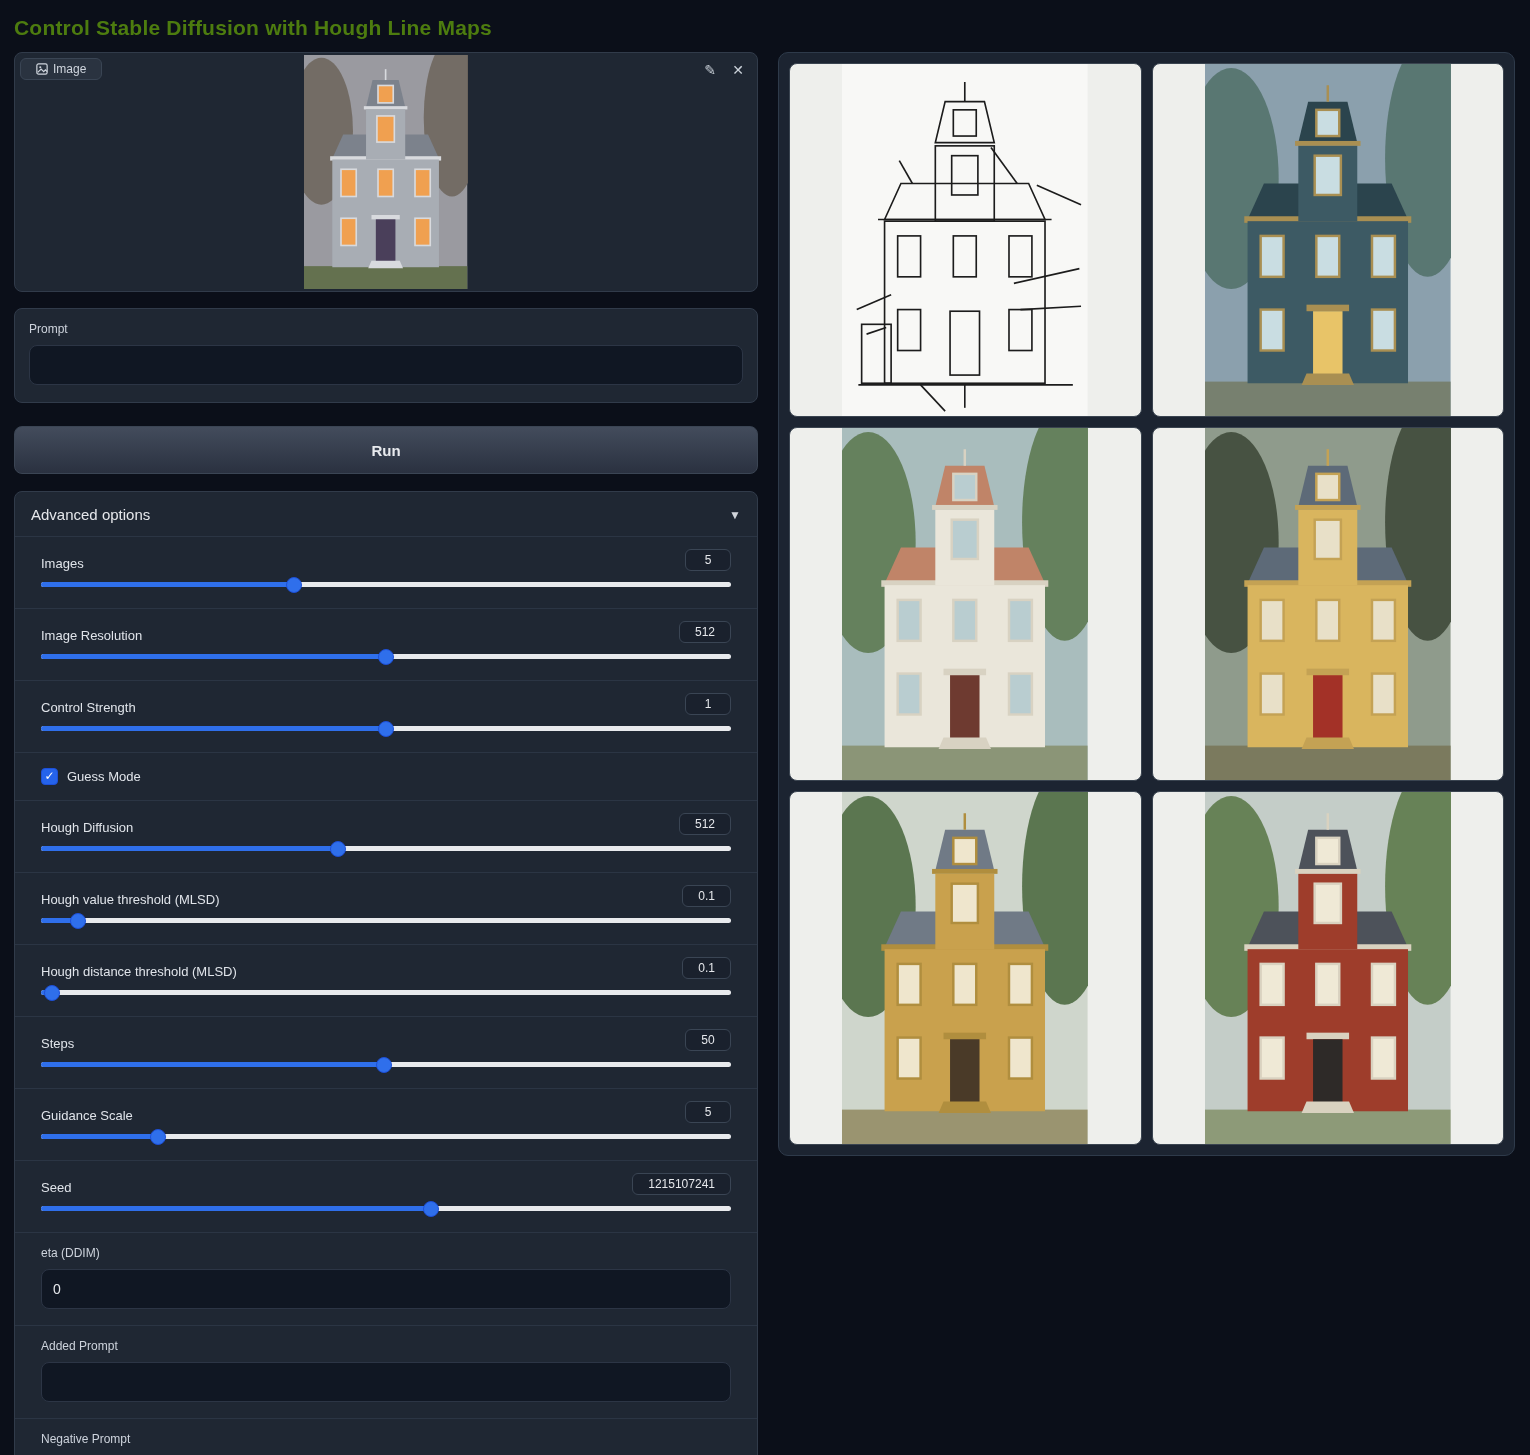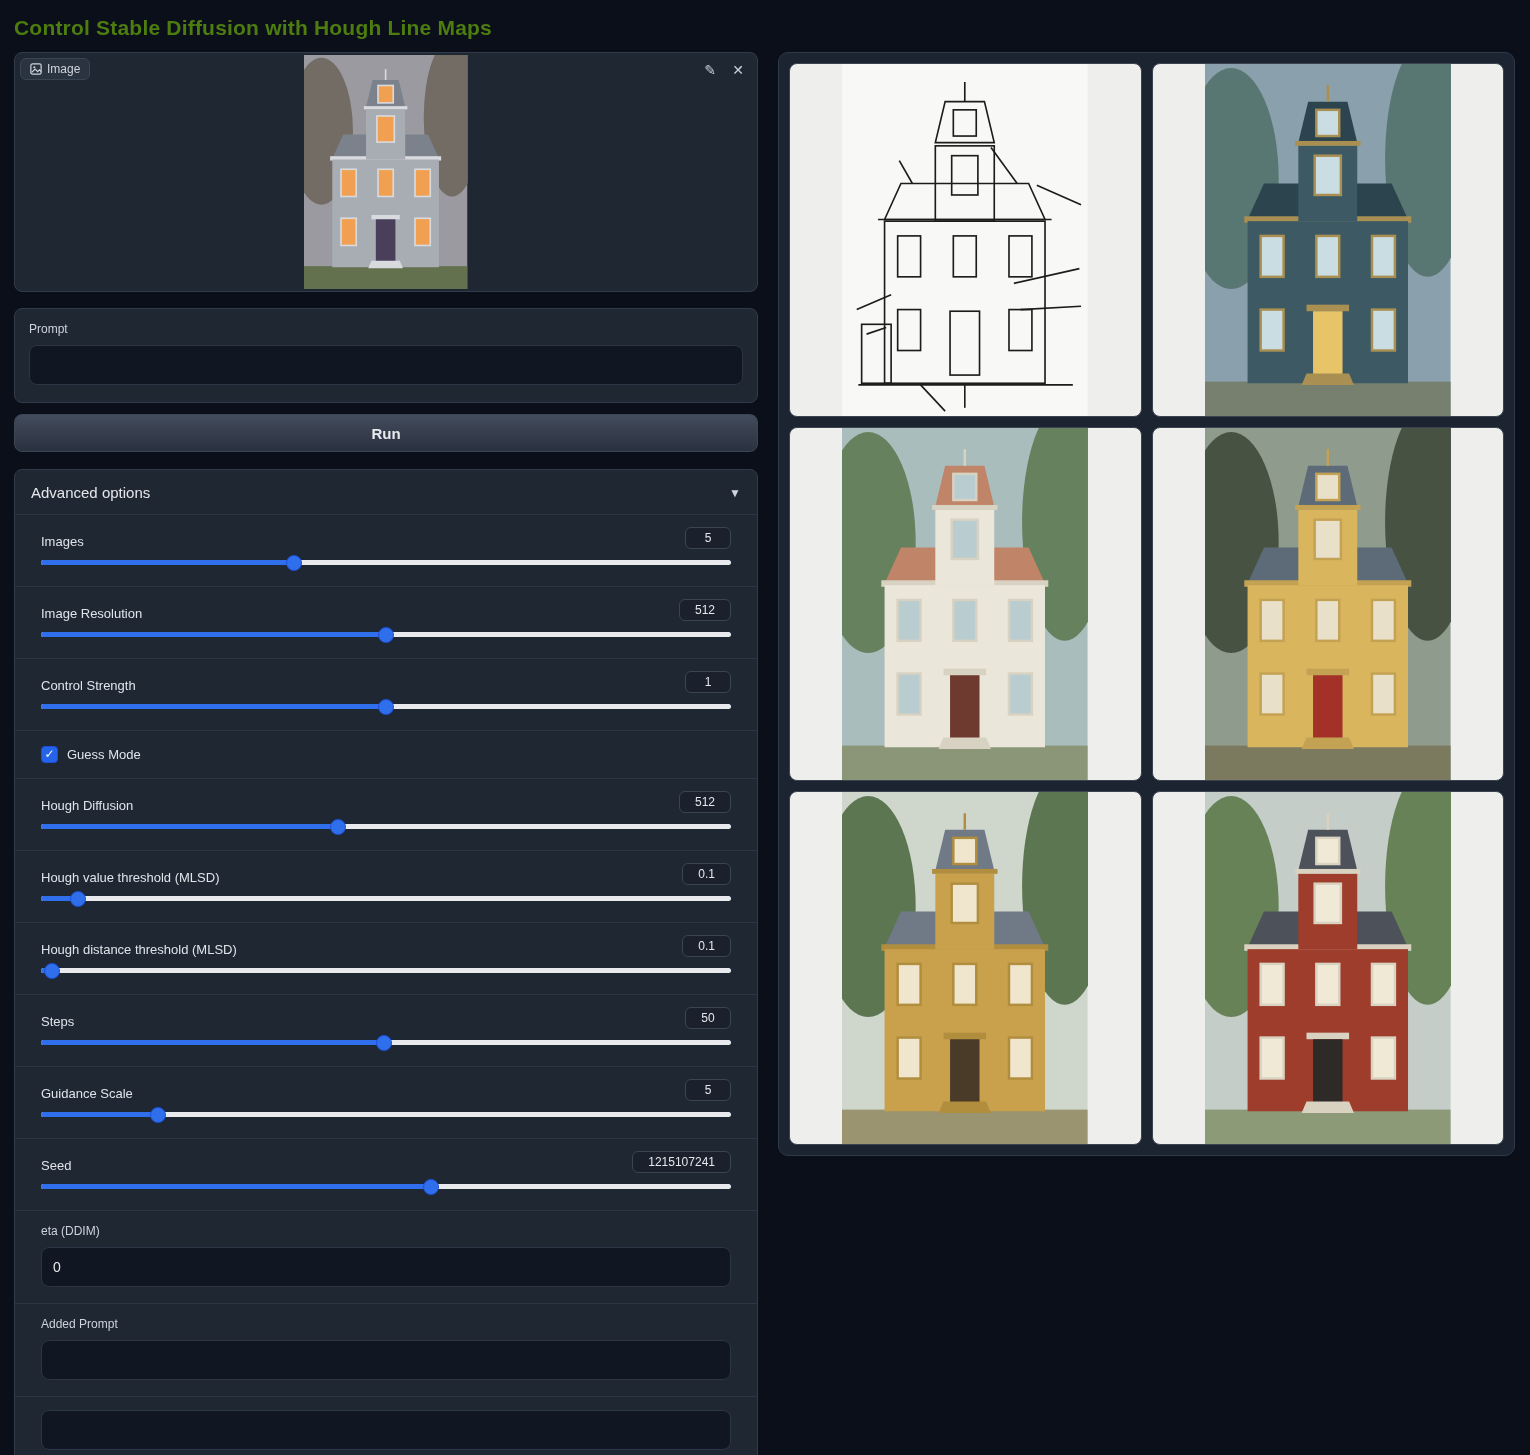--- a/index.html
+++ b/index.html
@@ -9,38 +9,38 @@
   h1.title { font-size:21px; font-weight:700; color:#4d7c0f; padding:16px 0 12px 14px; letter-spacing:.2px; }
   .columns { display:flex; align-items:flex-start; gap:20px; padding:0 15px 0 14px; }
   .left { width:744px; flex:0 0 744px; }
   .right { flex:1; }
 
   .panel { background:#1f2733; border:1px solid #313b4a; border-radius:8px; }
 
   
   .image-panel { position:relative; height:240px; display:flex; align-items:center; justify-content:center; }
   .chip { position:absolute; top:5px; left:5px; display:flex; align-items:center; gap:5px;
-    background:#2a3340; border:1px solid #3a4554; border-radius:6px; padding:3px 9px;
+    background:#2a3340; border:1px solid #3a4554; border-radius:6px; padding:3px 15px;
     font-size:12px; color:#cfd5dd; z-index:3; }
   .chip svg { display:block; }
   .img-tools { position:absolute; top:6px; right:8px; display:flex; gap:6px; z-index:3; }
   .tool-btn { width:22px; height:22px; background:transparent; border:none; color:#cbd2da;
     font-size:14px; cursor:pointer; display:flex; align-items:center; justify-content:center; }
   .uploaded { height:234px; display:flex; align-items:center; justify-content:center; cursor:pointer; }
   .uploaded svg { height:234px; width:auto; display:block; }
 
   
   .prompt-panel { margin-top:16px; padding:13px 14px 17px; }
   .field-label { display:block; font-size:12px; color:#cdd3dc; margin-bottom:9px; }
   .text-input { width:100%; height:40px; background:#101723; border:1px solid #2c3545;
     border-radius:8px; color:#e5e7eb; font-size:14px; padding:0 11px; outline:none;
     font-family:"Liberation Sans","DejaVu Sans",sans-serif; }
 
   
-  .run-btn { display:block; width:100%; margin-top:11px; height:38px; border-radius:8px;
+  .run-btn { display:block; width:100%; margin-top:23px; height:48px; border-radius:8px;
     border:1px solid #3b4554; background:linear-gradient(180deg,#434c5c 0%,#2a3140 100%);
     color:#e8eaee; font-size:15px; font-weight:700; cursor:pointer;
     font-family:"Liberation Sans","DejaVu Sans",sans-serif; }
 
   
   .advanced { margin-top:17px; overflow:hidden; padding-bottom:4px; }
   .acc-header { display:flex; justify-content:space-between; align-items:center;
     padding:14px 16px 13px; font-size:15px; color:#e5e7eb; cursor:pointer; }
   .acc-arrow { font-size:12px; color:#d1d5db; }
   .ctrl { padding:12px 26px 15px; border-top:1px solid #2b3544; }
@@ -241,20 +241,21 @@
           <label class="field-label">eta (DDIM)</label>
           <input class="text-input" value="0" style="">
         </div>
 
         <div class="input-block">
           <label class="field-label">Added Prompt</label>
           <input class="text-input" value="" style="">
         </div>
 
         <div class="input-block">
+          <label class="field-label">Negative Prompt</label>
           <input class="text-input" value="" style="">
         </div>
       </div>
     </div>
 
     <div class="right">
       <div class="gallery-panel">
         <div class="gallery" id="gallery">
             <div class="gcell">
               <svg viewBox="0 0 300 430" xmlns="http://www.w3.org/2000/svg">

